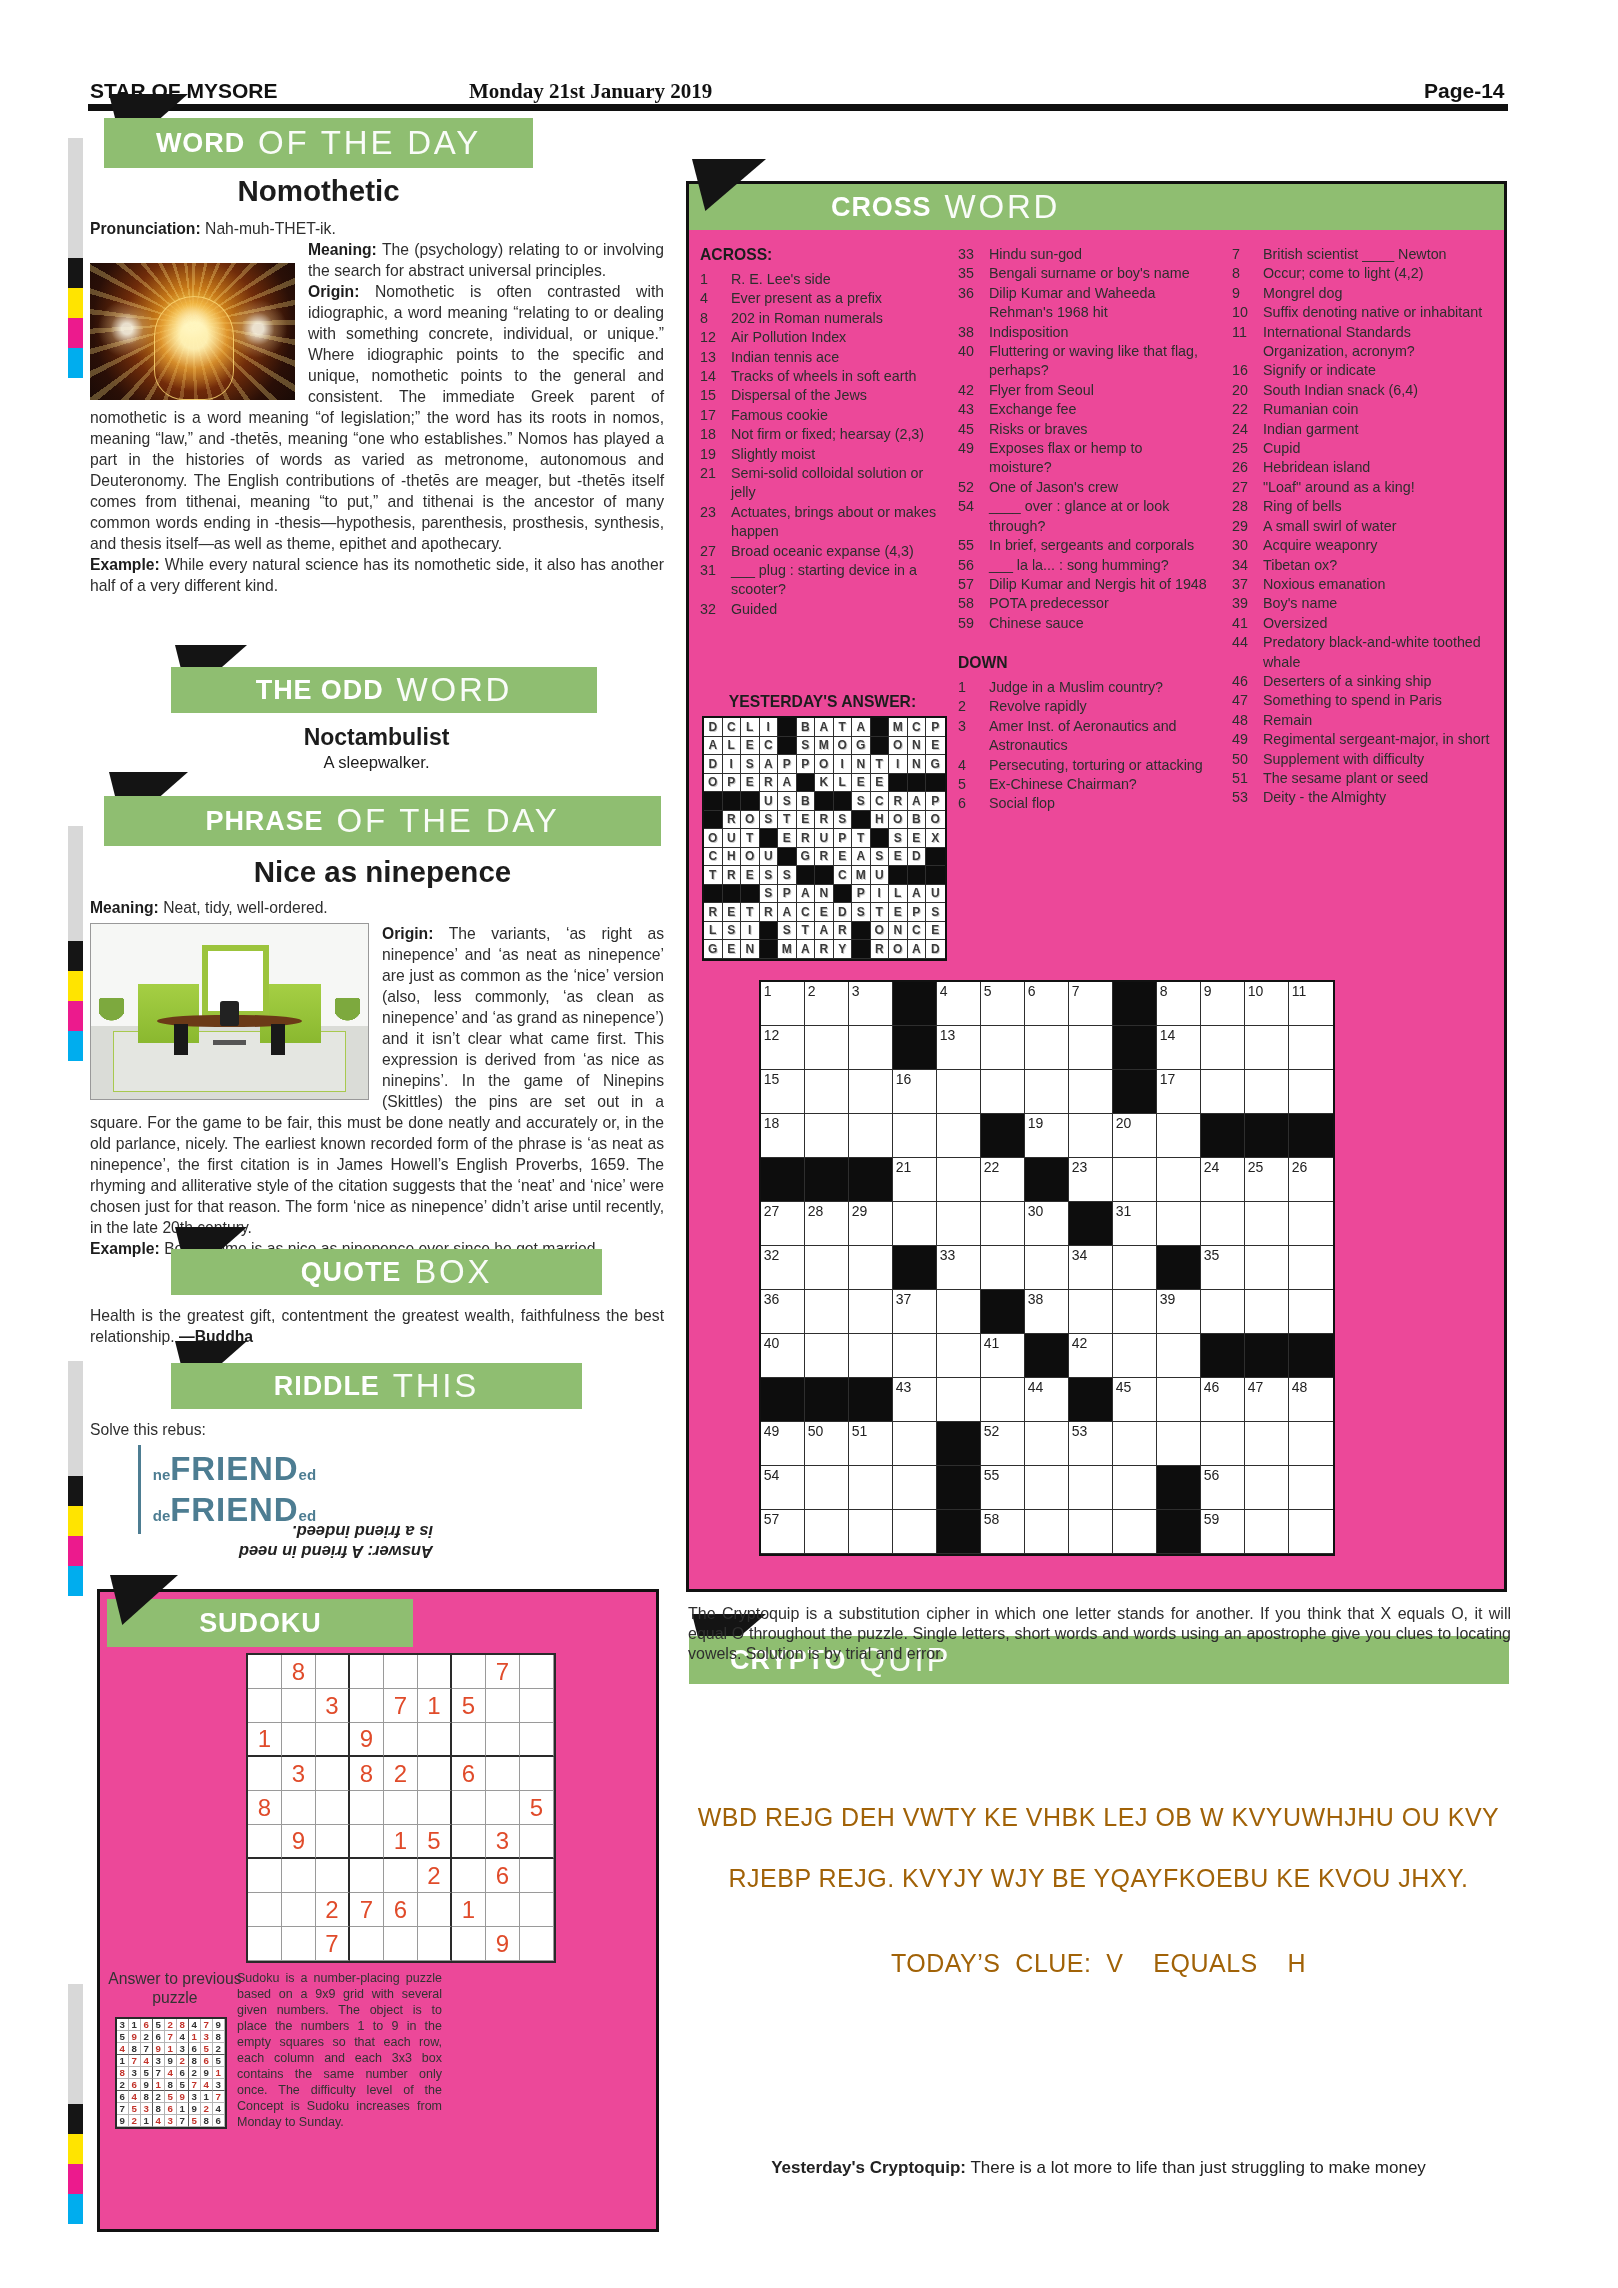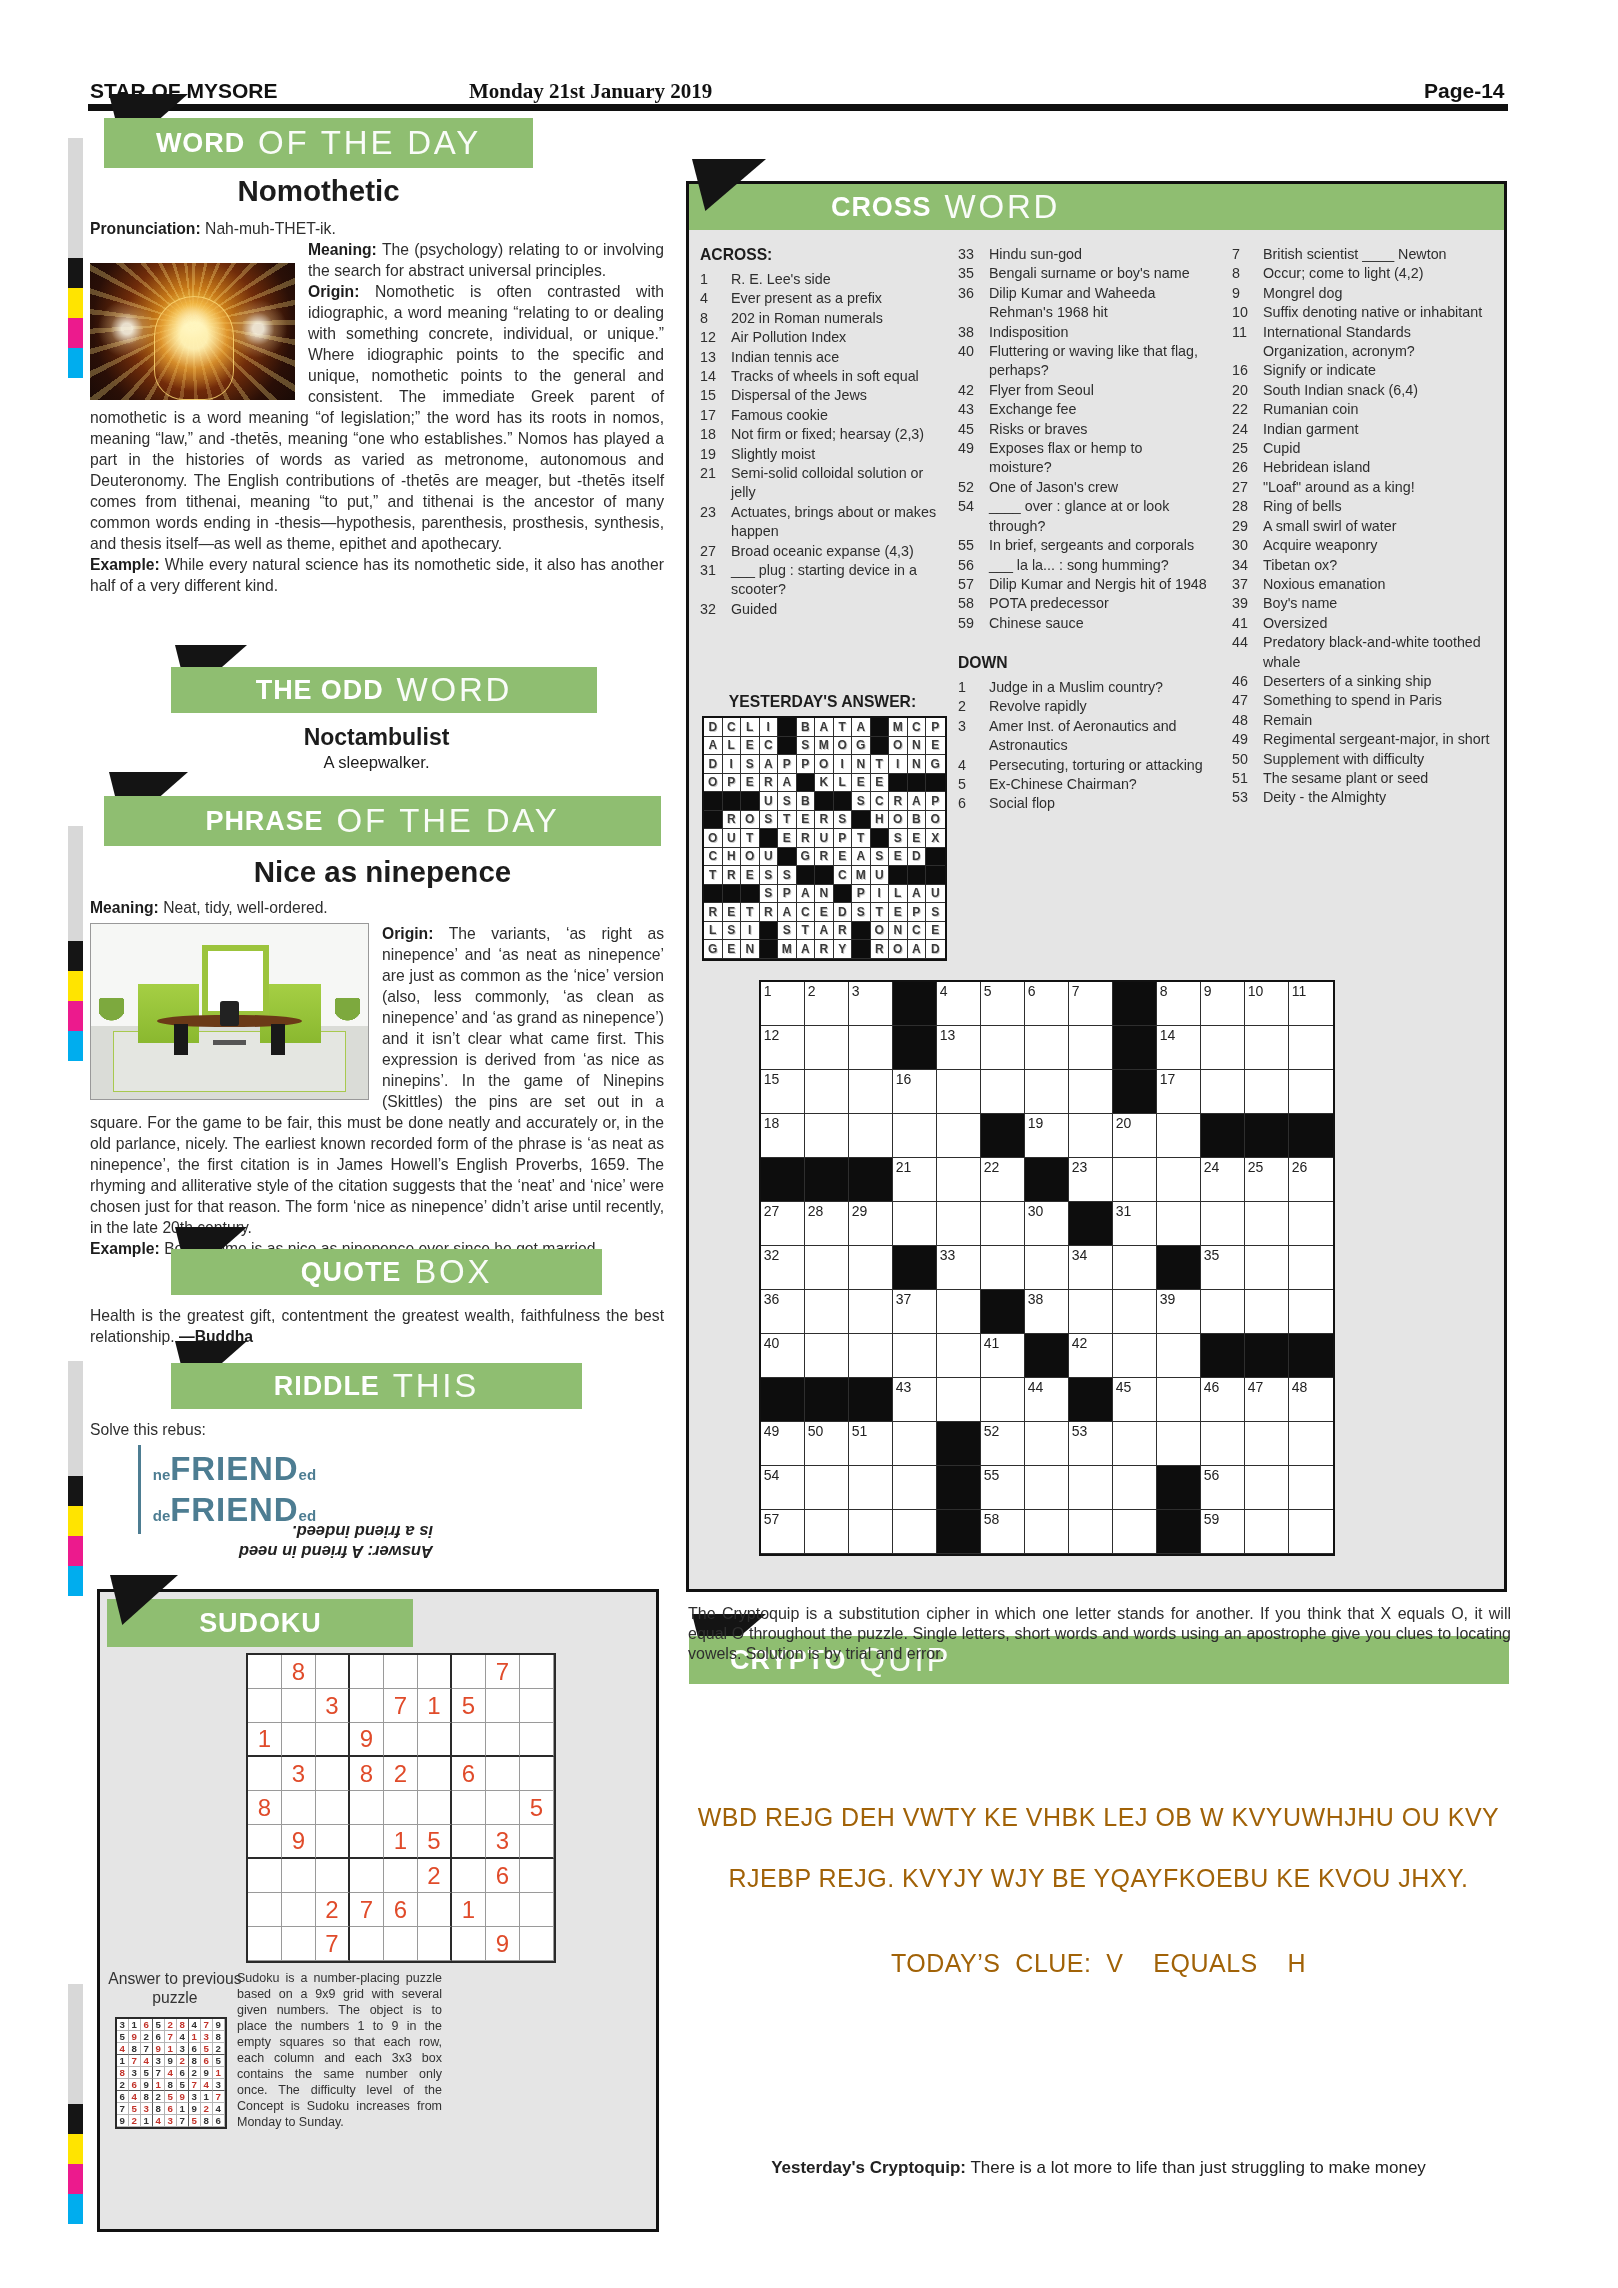--- a/index.html
+++ b/index.html
@@ -44,21 +44,21 @@
   .ppic .chair{position:absolute;left:46.5%;top:44%;width:7%;height:14%;background:#222;border-radius:2.8px;}
   .ppic .chairbase{position:absolute;left:44%;top:66%;width:12%;height:3%;background:#555;}
   .ppic .plant1,.ppic .plant2{position:absolute;top:42%;width:9%;height:16%;background:radial-gradient(circle at 50% 30%,#7da93e 0 60%,transparent 62%);}
   .ppic .plant1{left:3%;} .ppic .plant2{right:3%;}
   
   .rebusline{display:flex;align-items:baseline;color:#4d7d92;line-height:35px;}
   .rebus-sm{font-size:15px;font-weight:bold;}
   .rebus-big{font-size:33px;font-weight:bold;letter-spacing:0.9px;}
   .flip{transform:rotate(180deg);font-style:italic;font-weight:bold;font-size:16.6px;text-align:left;color:#222;}
   
-  .pbox{position:absolute;border:3.7px solid #111;background:#e5e5e5;}
+  .pbox{position:absolute;border:3.7px solid #111;background:#ec4899;}
   
   .cluecol{position:absolute;font-size:14.3px;line-height:19.4px;color:#2e2e2e;}
   .cluehead{font-weight:bold;font-size:15.7px;margin-bottom:5.5px;color:#1d1d1d;}
   .clue{display:flex;}
   .cnum{flex:0 0 31px;}
   .ctext{flex:1;}
   
   .xg{position:absolute;display:grid;border:2.8px solid #111;background:#fff;}
   .xcell{position:relative;background:#fff;border-right:0.9px solid #2e2e2e;border-bottom:0.9px solid #2e2e2e;box-sizing:border-box;}
   .xcell.blk{background:#0d0d0d;}
@@ -622,21 +622,21 @@
           <div class="clue">
             <span class="cnum">12</span>
             <span class="ctext">Air Pollution Index</span>
           </div>
           <div class="clue">
             <span class="cnum">13</span>
             <span class="ctext">Indian tennis ace</span>
           </div>
           <div class="clue">
             <span class="cnum">14</span>
-            <span class="ctext">Tracks of wheels in soft equal</span>
+            <span class="ctext">Tracks of wheels in soft earth</span>
           </div>
           <div class="clue">
             <span class="cnum">15</span>
             <span class="ctext">Dispersal of the Jews</span>
           </div>
           <div class="clue">
             <span class="cnum">17</span>
             <span class="ctext">Famous cookie</span>
           </div>
           <div class="clue">

